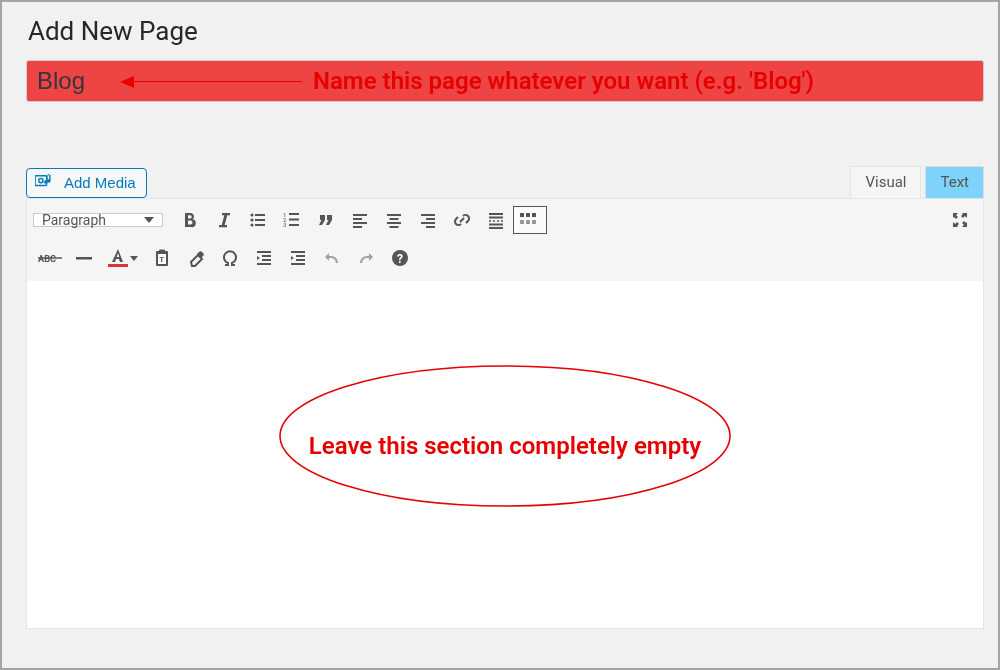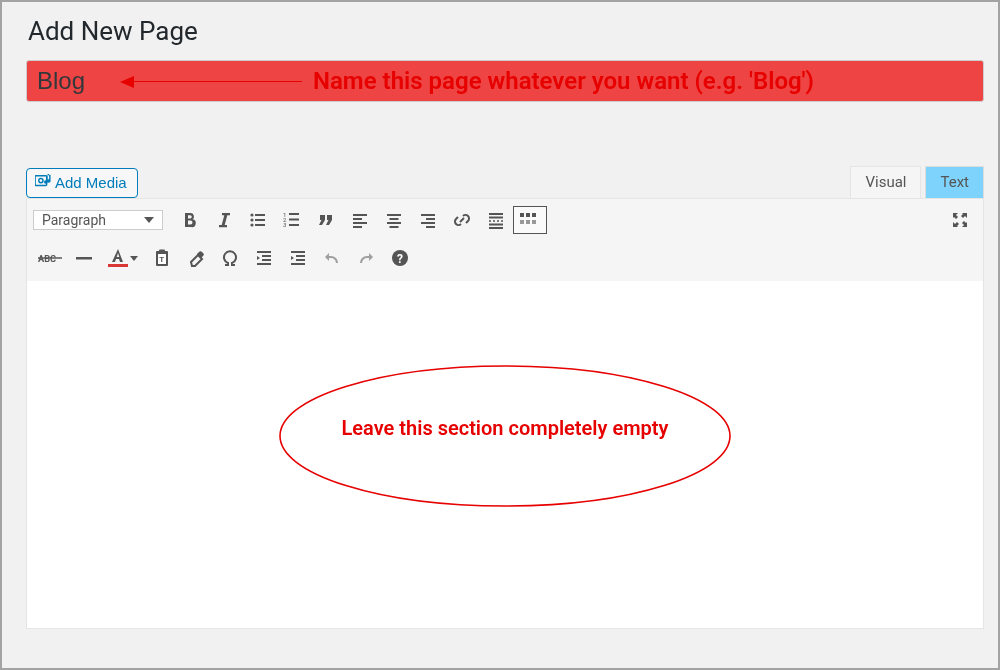--- a/index.html
+++ b/index.html
@@ -81,21 +81,21 @@
   }
   .media-row {
     display: flex;
     align-items: flex-end;
     justify-content: space-between;
     height: 36px;
   }
   .add-media {
     display: inline-flex;
     align-items: center;
-    gap: 2px;
+    gap: 11px;
     background: #f7f7f7;
     border: 1px solid #007cba;
     color: #007cba;
     border-radius: 4px;
     font-size: 15px;
     padding: 4px 10px 5px 8px;
     cursor: pointer;
   }
   .add-media svg { fill: #007cba; }
   .tabs {
@@ -130,21 +130,21 @@
   }
   .format-select {
     display: flex;
     align-items: center;
     justify-content: space-between;
     background: #fff;
     border: 1px solid #ccc;
     color: #555;
     font-size: 14px;
     width: 130px;
-    height: 20px;
+    height: 14px;
     padding: 0 8px;
     margin-right: 10px;
     cursor: pointer;
   }
   .format-select .caret {
     width: 0; height: 0;
     border-left: 5px solid transparent;
     border-right: 5px solid transparent;
     border-top: 6px solid #555;
   }
@@ -185,25 +185,25 @@
     position: absolute;
     top: 80px;
     left: 50%;
     transform: translateX(-50%);
     text-align: center;
     pointer-events: none;
   }
   .annot-body svg { display: block; }
   .annot-body .label {
     position: absolute;
-    top: 55px;
+    top: 71px;
     left: 50%;
     transform: translateX(-50%);
     color: #e60000;
-    font-size: 20px;
+    font-size: 24px;
     font-weight: 600;
     white-space: nowrap;
   }
 </style>
 </head>
 <body>
 
 <div class="frame">
 
   <div class="page-title">Add New Page</div>

